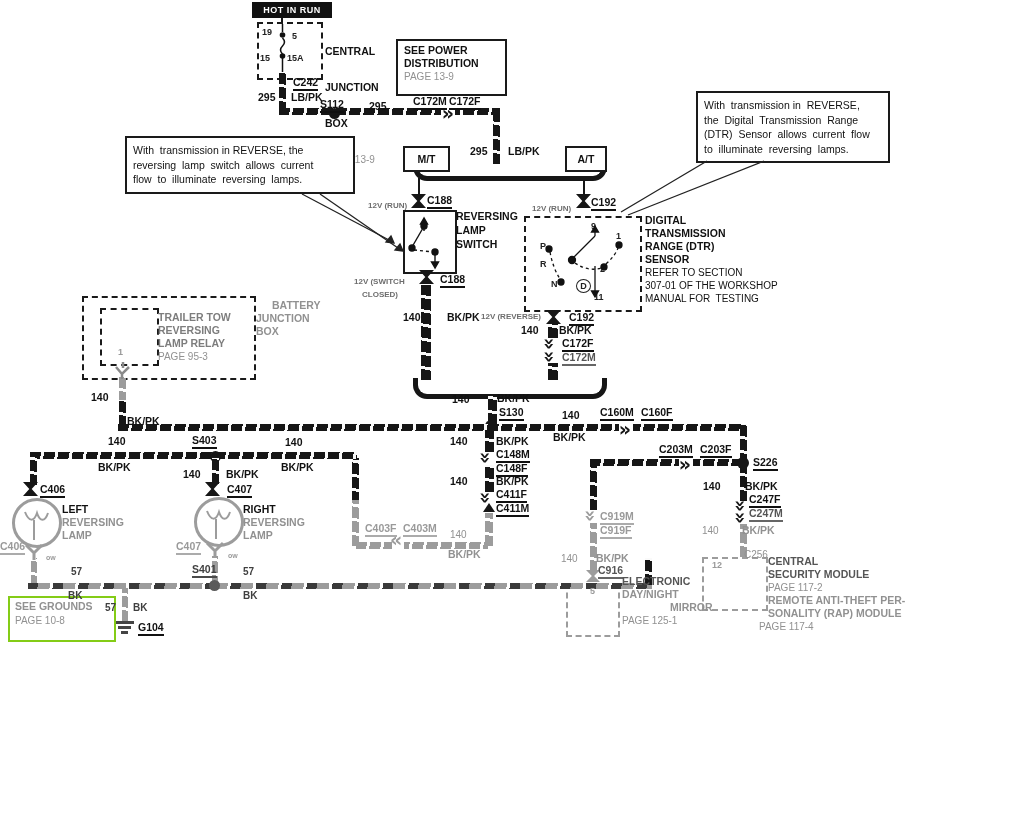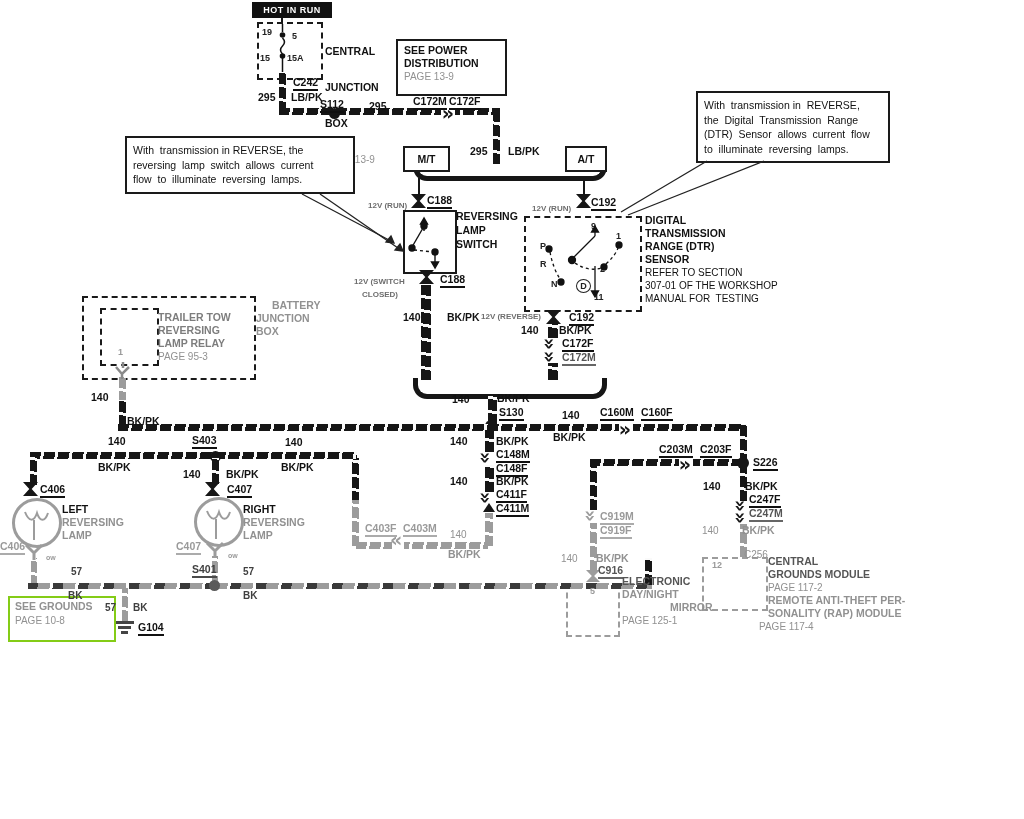--- a/index.html
+++ b/index.html
@@ -267,21 +267,21 @@
       <div class="wl bu" style="left: 753px; top: 457px;">S226</div>
       <div class="wl b" style="left: 703px; top: 481px;">140</div>
       <div class="wl b" style="left: 745px; top: 481px;">BK/PK</div>
       <div class="wl bu" style="left: 749px; top: 494px;">C247F</div>
       <div class="wl du" style="left: 749px; top: 508px;">C247M</div>
       <div class="wl g" style="left: 702px; top: 525px;">140</div>
       <div class="wl gb" style="left: 742px; top: 525px;">BK/PK</div>
       <div class="wl g" style="left: 744px; top: 541px; margin-top: 8px;">C256</div>
       <div class="wl gp" style="left: 712px; top: 560px;">12</div>
       <div class="wl db" style="left: 768px; top: 556px;">CENTRAL</div>
-      <div class="wl db" style="left: 768px; top: 569px;">GROUNDS MODULE</div>
+      <div class="wl db" style="left: 768px; top: 569px;">SECURITY MODULE</div>
       <div class="wl g" style="left: 768px; top: 582px;">PAGE 117-2</div>
       <div class="wl gb" style="left: 768px; top: 595px;">REMOTE ANTI-THEFT PER-</div>
       <div class="wl gb" style="left: 768px; top: 608px;">SONALITY (RAP) MODULE</div>
       <div class="wl g" style="left: 759px; top: 621px;">PAGE 117-4</div>
       <div class="wl gu" style="left: 600px; top: 511px;">C919M</div>
       <div class="wl gu" style="left: 600px; top: 525px;">C919F</div>
       <div class="wl g" style="left: 561px; top: 553px;">140</div>
       <div class="wl gb" style="left: 596px; top: 553px;">BK/PK</div>
       <div class="wl du" style="left: 598px; top: 565px;">C916</div>
       <div class="wl gp" style="left: 590px; top: 586px;">5</div>

